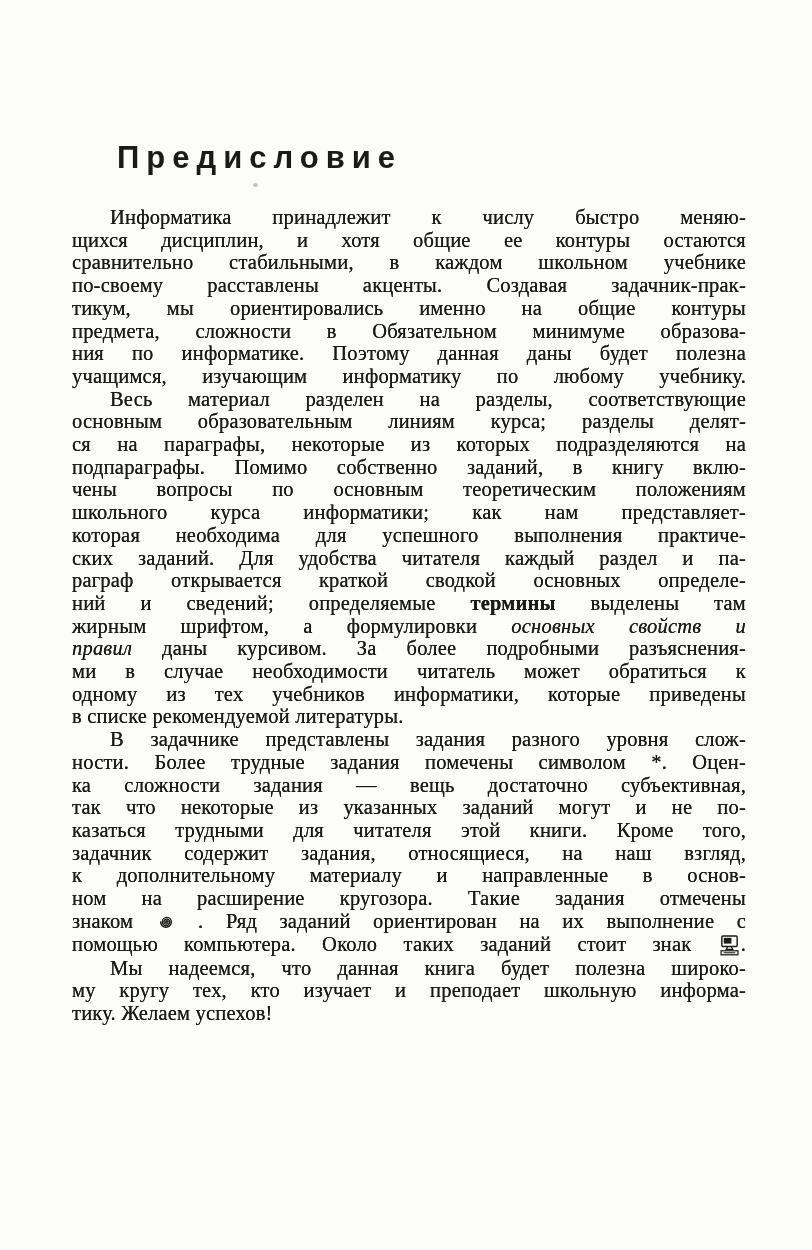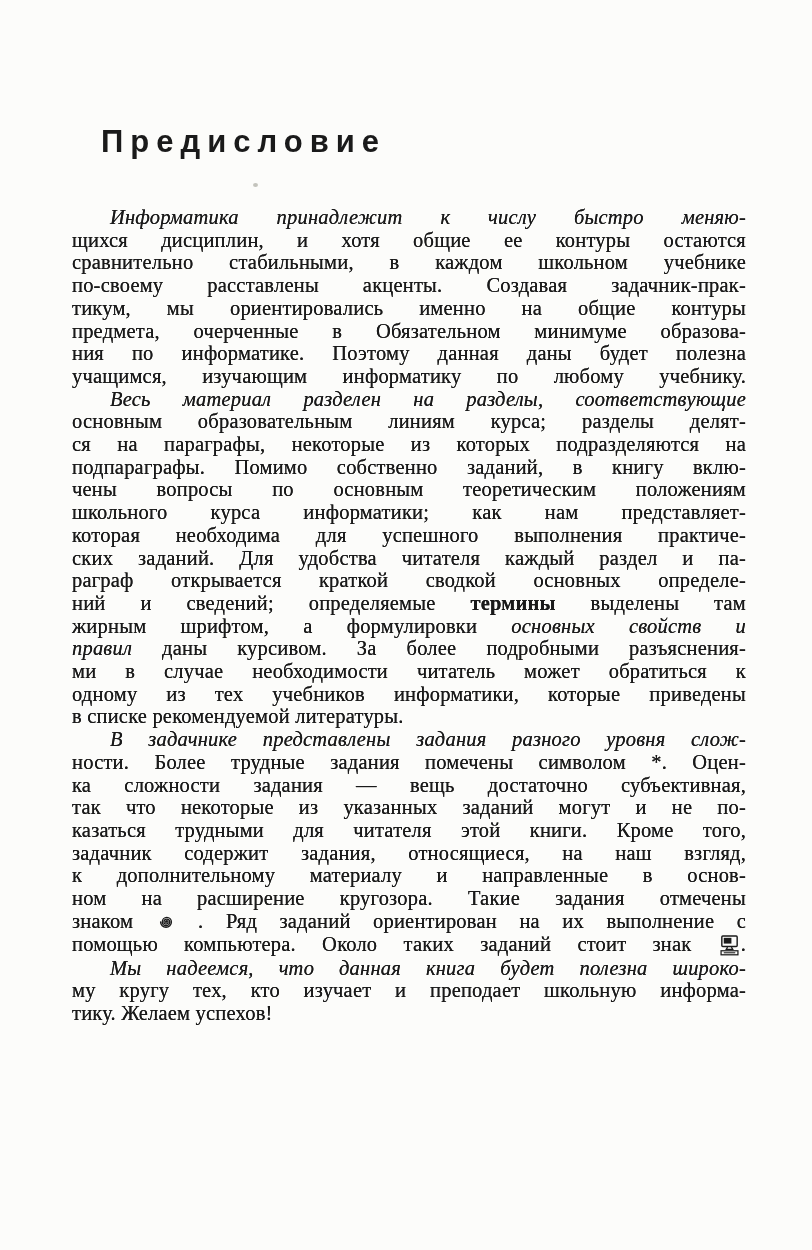--- a/index.html
+++ b/index.html
@@ -13,21 +13,21 @@
     width: 812px;
     height: 1250px;
     background: var(--paper, #fcfcfa);
     color: var(--ink, #1a1a1a);
     overflow: hidden;
   }
   .title {
     position: absolute;
     left: 101px;
     top: 124px;
-    margin: 0;
+    margin: 16px;
     font-family: "Liberation Sans", sans-serif;
     font-weight: 700;
     font-size: 31px;
     letter-spacing: 7px;
     color: var(--ink, #141414);
   }
   .speck {
     position: absolute;
     left: 253px;
     top: 183px;
@@ -44,41 +44,41 @@
     width: 674px;
     font-size: 20.5px;
     line-height: 22.7px;
     letter-spacing: 0.2px;
     text-shadow: 0 0 0.4px currentColor; 
   }
   .line {
     text-align: justify;
     text-align-last: justify;
   }
-  .line.first { text-indent: 38px; font-style: italic; }
+  .line.first { text-indent: 38px; }
   .line.last  { text-align-last: left; }
   .bold   { font-weight: 700; }
   .italic { font-style: italic; }
   .inline-icon { display: inline-block; white-space: nowrap; }
   .inline-icon svg { vertical-align: -4px; }
   .inline-icon.computer svg { vertical-align: -6px; }
 </style>
 </head>
 <body>
 
 <div class="page">
   <h1 class="title">Предисловие</h1>
   <div class="speck"></div>
   <div class="body-text">
       <div class="line first"><span class="">Информатика принадлежит к числу быстро меняю-</span></div>
       <div class="line"><span class="">щихся дисциплин, и хотя общие ее контуры остаются</span></div>
       <div class="line"><span class="">сравнительно стабильными, в каждом школьном учебнике</span></div>
       <div class="line"><span class="">по-своему расставлены акценты. Создавая задачник-прак-</span></div>
       <div class="line"><span class="">тикум, мы ориентировались именно на общие контуры</span></div>
-      <div class="line"><span class="">предмета, очерченные в Обязательном минимуме образова-</span></div>
+      <div class="line"><span class="">предмета, сложности в Обязательном минимуме образова-</span></div>
       <div class="line"><span class="">ния по информатике. Поэтому данная даны будет полезна</span></div>
       <div class="line"><span class="">учащимся, изучающим информатику по любому учебнику.</span></div>
       <div class="line first"><span class="">Весь материал разделен на разделы, соответствующие</span></div>
       <div class="line"><span class="">основным образовательным линиям курса; разделы делят-</span></div>
       <div class="line"><span class="">ся на параграфы, некоторые из которых подразделяются на</span></div>
       <div class="line"><span class="">подпараграфы. Помимо собственно заданий, в книгу вклю-</span></div>
       <div class="line"><span class="">чены вопросы по основным теоретическим положениям</span></div>
       <div class="line"><span class="">школьного курса информатики; как нам представляет-</span></div>
       <div class="line"><span class="">которая необходима для успешного выполнения практиче-</span></div>
       <div class="line"><span class="">ских заданий. Для удобства читателя каждый раздел и па-</span></div>

